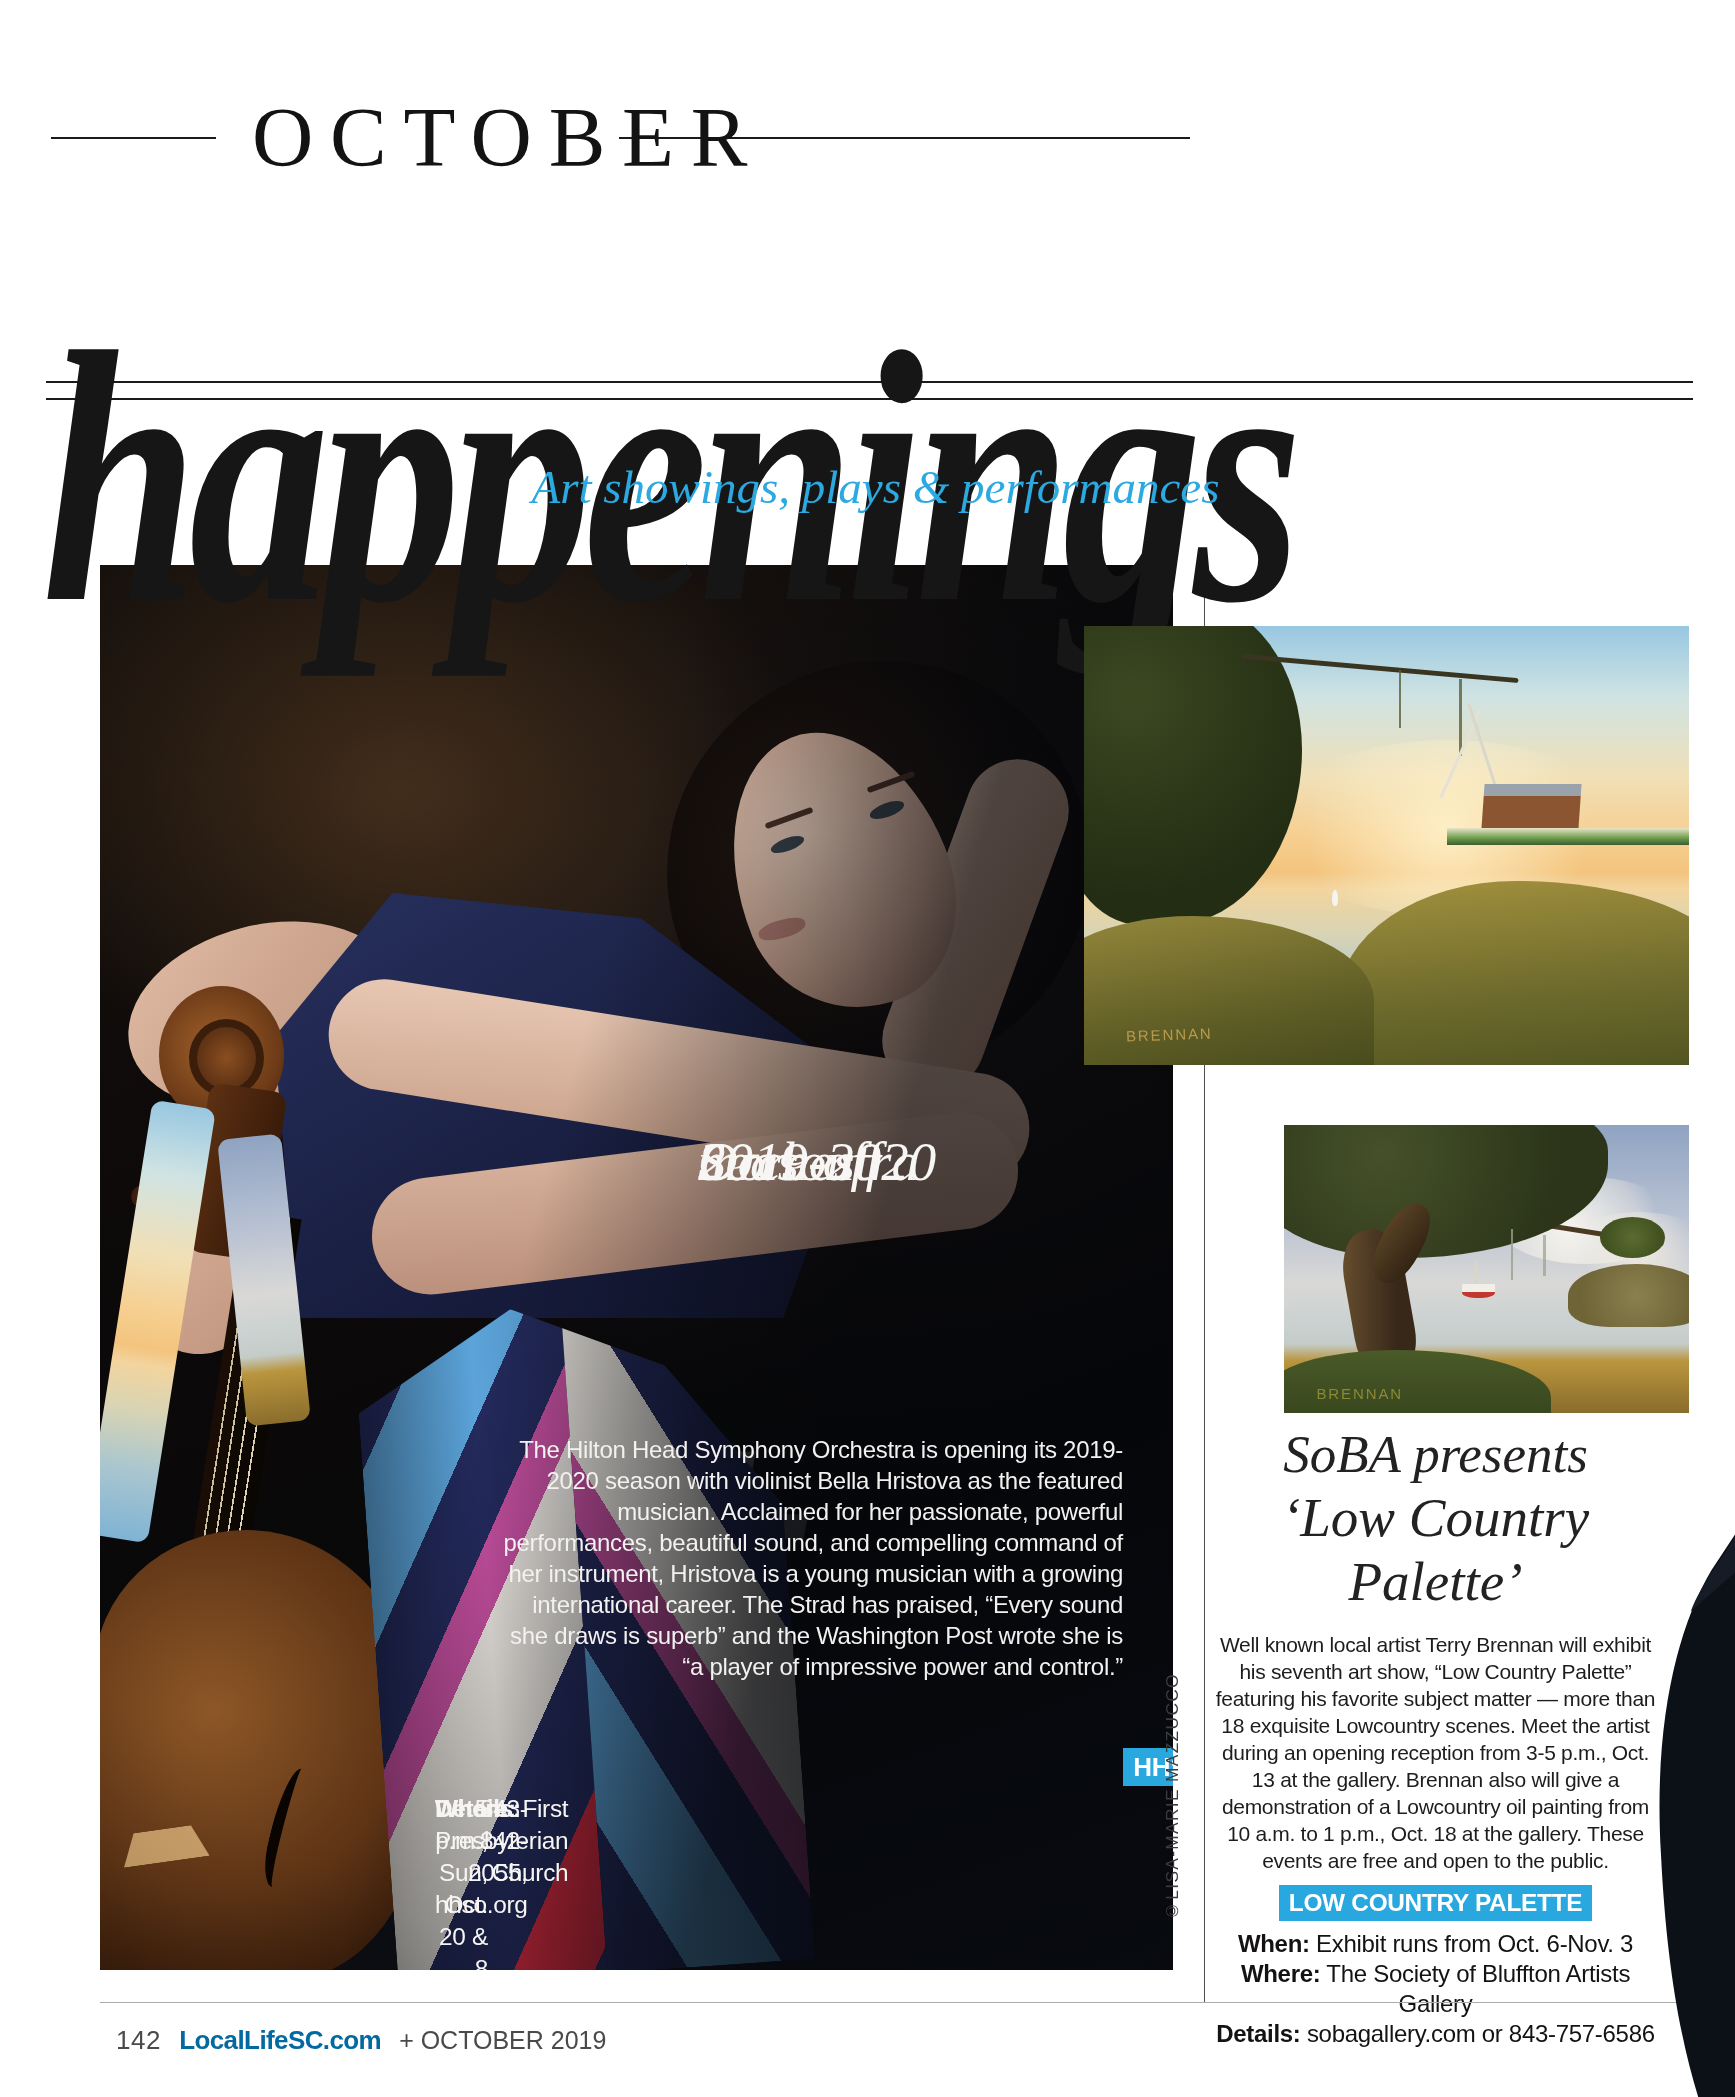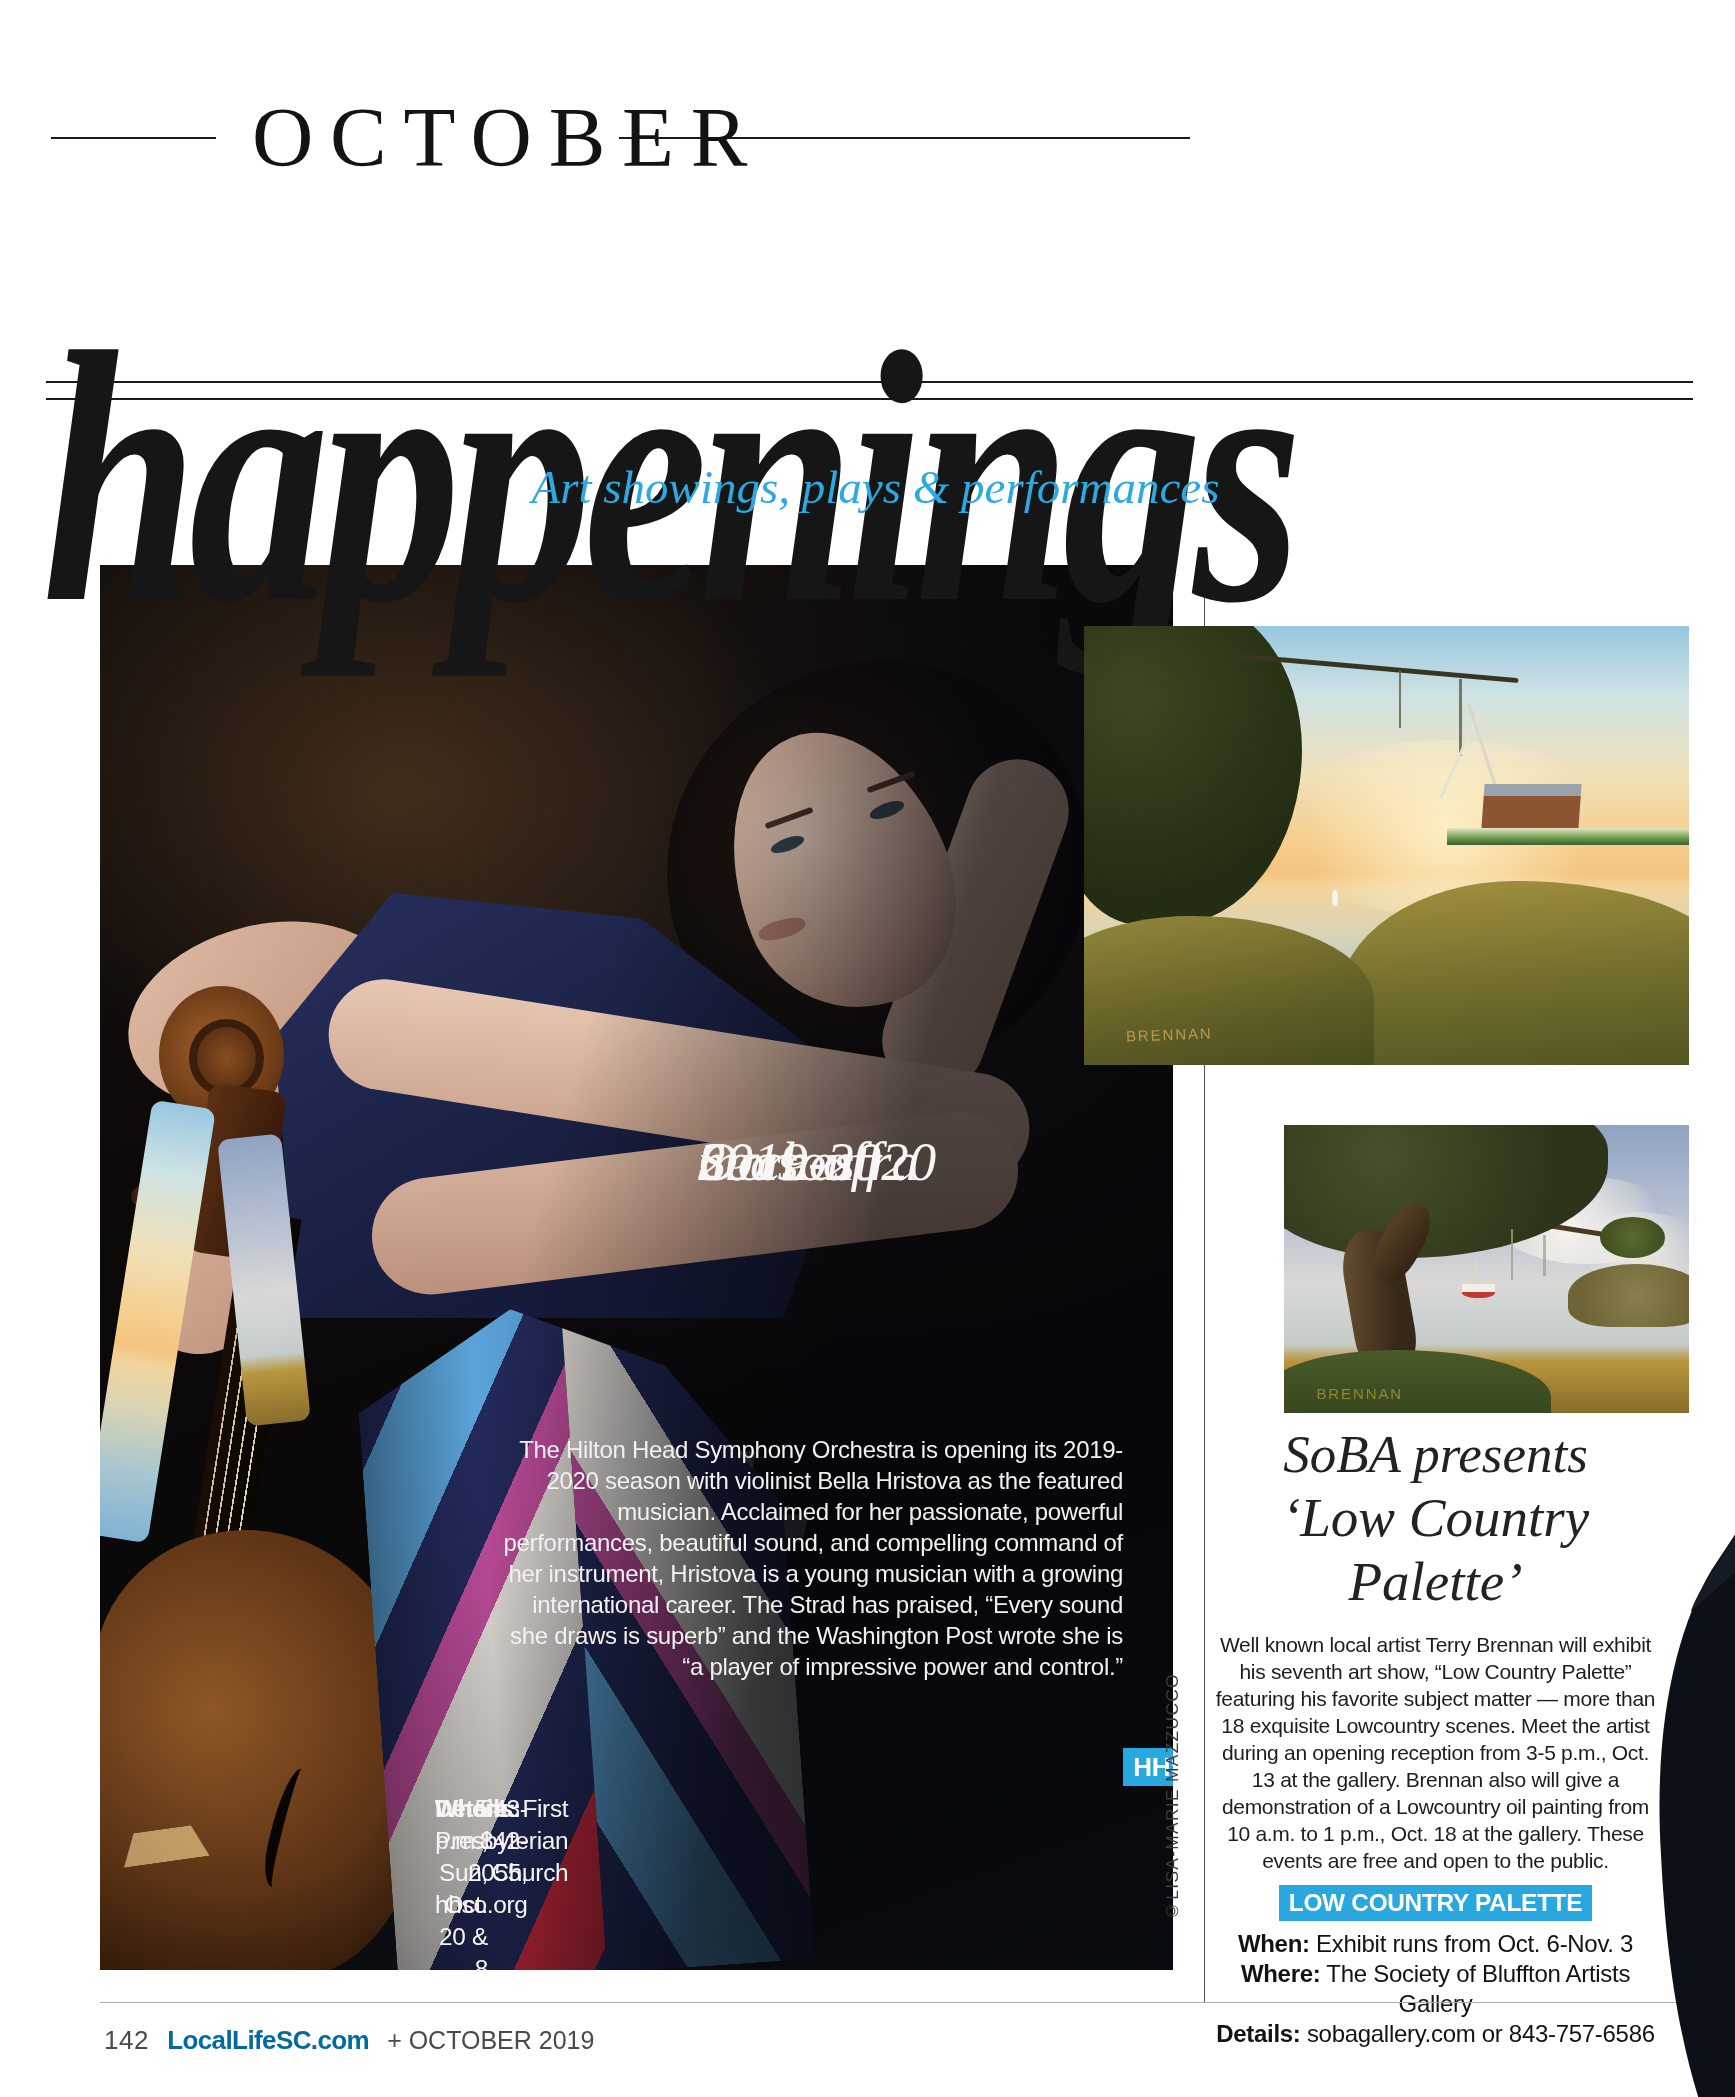--- a/index.html
+++ b/index.html
@@ -172,21 +172,21 @@
   .soba-t1{font-family:"Liberation Serif",serif;font-style:italic;font-size:53px;line-height:63px;}
   .soba-t2{font-family:"Liberation Serif",serif;font-style:italic;font-size:55px;line-height:64px;}
   .soba-body{margin-top:16.7px;font-size:21px;line-height:27px;letter-spacing:-0.3px;color:#1e1c1d;}
   .soba-badge-wrap{margin-top:11px;}
   .soba .badge{font-size:24.4px;}
   .soba-specs{margin-top:7.7px;font-size:24px;line-height:30px;letter-spacing:-0.3px;color:#141213;}
 
   
   .bottom-rule{left:100px;top:2002px;width:1602px;height:1.3px;background:#ababab;}
   .corner-shape{right:0;top:1533px;width:97px;height:565px;z-index:7;}
-  .footer{left:104px;top:2025px;display:flex;align-items:baseline;gap:18px;font-size:26px;color:#4a4a4a;}
+  .footer{left:116px;top:2025px;display:flex;align-items:baseline;gap:18px;font-size:26px;color:#4a4a4a;}
   .footer .site{font-weight:bold;color:#0369a1;letter-spacing:-0.6px;}
   .footer .num{letter-spacing:0.6px;}
   .footer .issue{font-size:25px;letter-spacing:0;}
 </style>
 </head>
 <body>
 
 <div class="page">
 
   <div class="abs hrule rule-k-left"></div>

